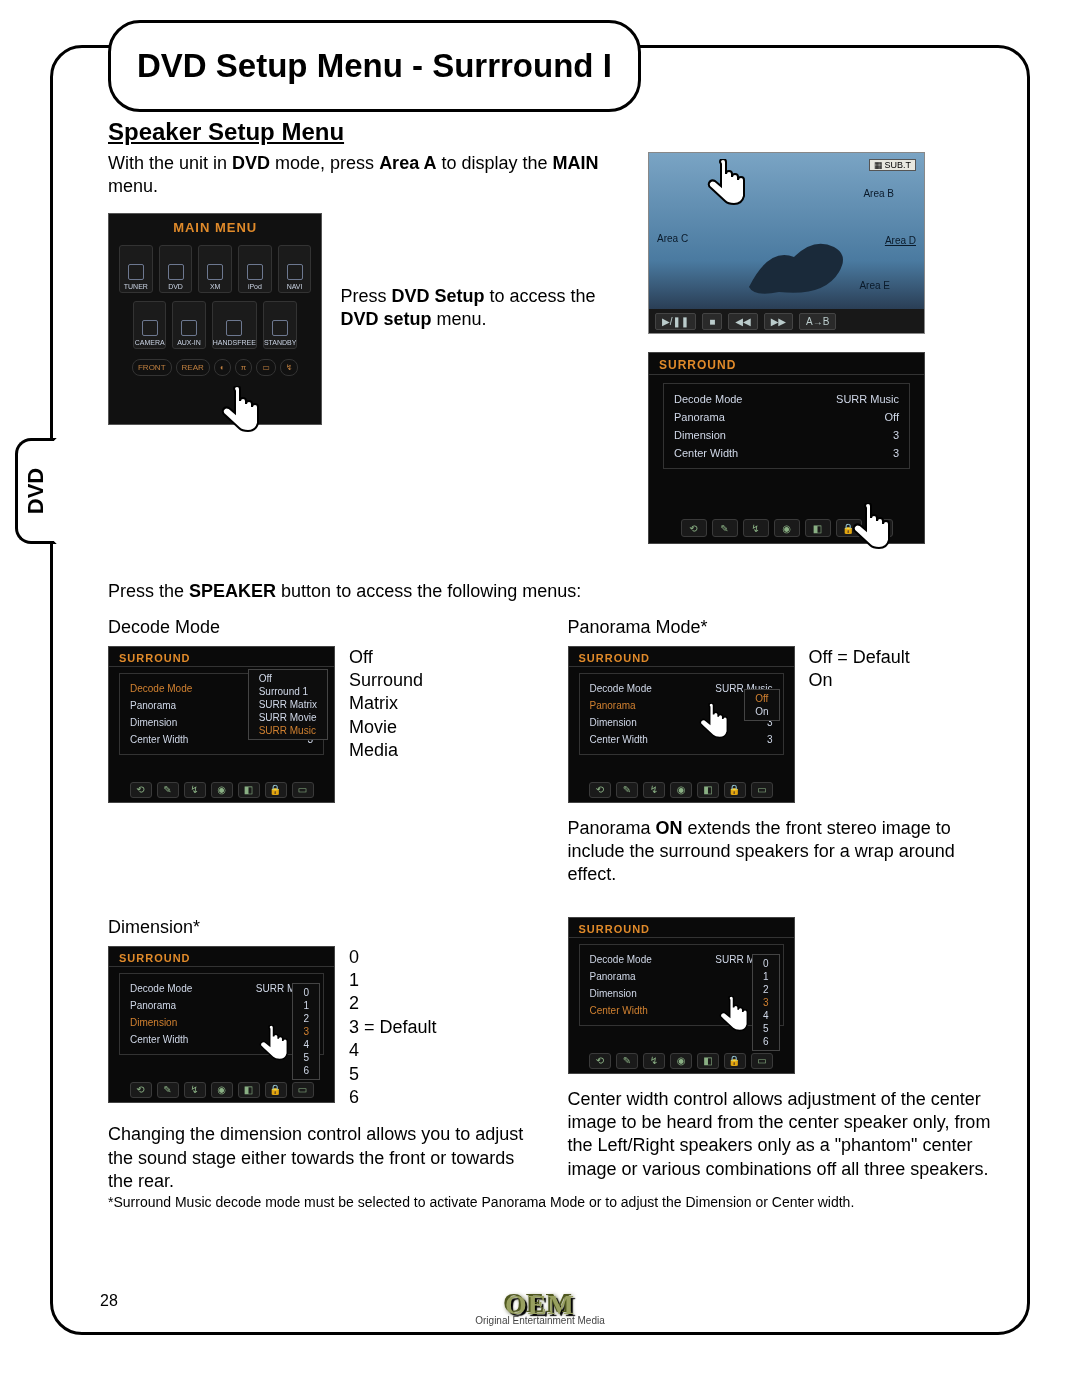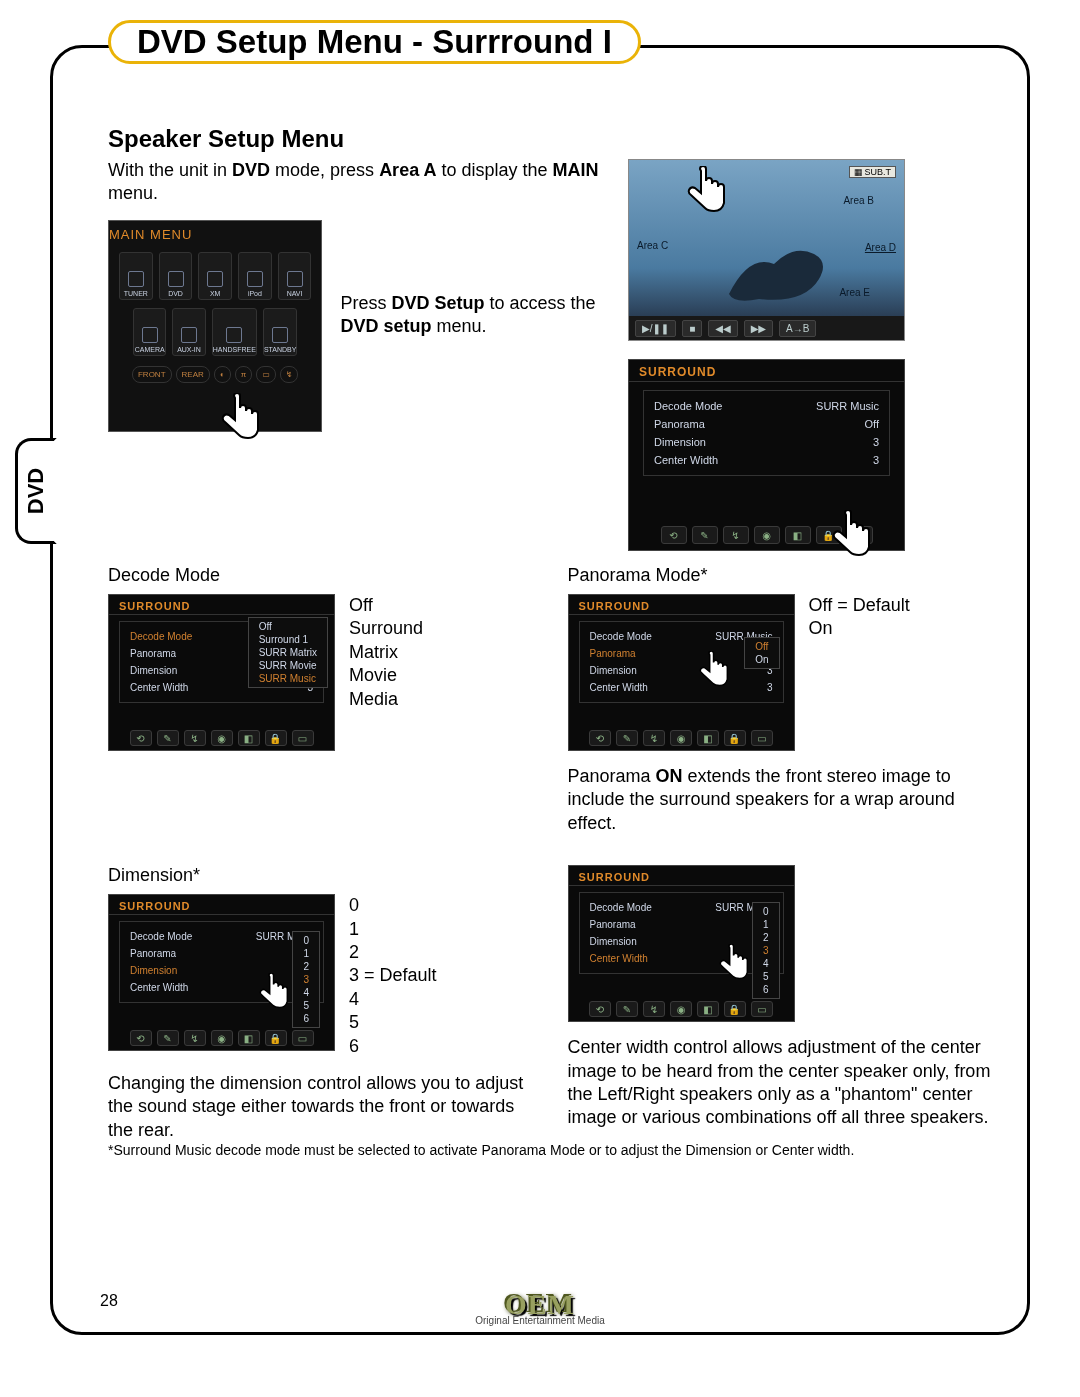--- a/index.html
+++ b/index.html
@@ -18,23 +18,23 @@
     border-radius: 32px;
     padding: 70px 30px 30px 55px;
     box-sizing: border-box;
     min-height: 1290px;
   }
   .title-tab {
     position: absolute;
     top: -28px;
     left: 55px;
     background: #fff;
-    border: 3px solid #eab308;
+    border: 3px solid #000000;
     border-radius: 32px;
-    padding: 0 26px;
+    padding: 24px 26px;
     font-size: 33px;
     font-weight: bold;
   }
   .side-tab {
     position: absolute;
     left: -38px;
     top: 390px;
     width: 36px;
     height: 100px;
     background: #fff;
@@ -45,43 +45,46 @@
     align-items: center;
     justify-content: center;
   }
   .side-tab span {
     transform: rotate(-90deg);
     font-weight: bold;
     font-size: 22px;
     white-space: nowrap;
   }
   h2.subhead {
-    margin: 7px 0 6px 0;
+    margin: 0 0 6px 0;
     font-size: 24px;
     font-weight: bold;
+    text-decoration: underline;
   }
   .intro-row {
     display: flex;
+    gap: 20px;
   }
   .intro-left { width: 520px; }
   .intro-right { flex: 1; }
   .para { font-size: 18px; line-height: 1.25; margin: 0 0 10px 0; }
   .para b { font-weight: bold; }
   .main-menu-shot {
     width: 300px;
     height: 210px;
     background: #111;
     border: 1px solid #555;
     position: relative;
     margin-top: 6px;
   }
   .mm-header {
     color: #e08a2a;
+    text-align: center;
     font-size: 13px;
-    font-weight: normal;
+    font-weight: bold;
     padding: 6px 0 2px 0;
     letter-spacing: 1px;
   }
   .mm-grid {
     display: grid;
     grid-template-columns: repeat(5, 1fr);
     gap: 8px 6px;
     padding: 8px 10px 4px 10px;
   }
   .mm-cell {
@@ -339,20 +342,23 @@
         </div>
         <div class="hand" style="right:30px;bottom:-20px;">
           <svg viewBox="0 0 50 60">
               <path d="M22 5 l0 22 l-6 -5 q-4 -2 -6 2 q-1 3 2 5 l14 13 q3 3 9 3 q8 0 10 -8 l0 -16 q0 -3 -3 -3 q-3 0 -3 3 l0 -3 q0 -3 -3 -3 q-3 0 -3 3 l0 -3 q0 -3 -3 -3 q-3 0 -3 3 l0 -12 q0 -3 -3 -3 q-3 0 -3 3 z" fill="#fff" stroke="#000" stroke-width="2"></path>
             </svg>
         </div>
       </div>
     </div>
   </div>
 
+  <p class="para middle-row">
+    <span>Press the </span><b>SPEAKER</b><span> button to access the following menus:</span>
+  </p>
 
   <div class="four-grid">
 
     <div class="block">
       <div class="blk-title">Decode Mode</div>
       <div class="blk-row">
         <div class="mini-panel">
           <div class="s-header">SURROUND</div>
           <div class="s-body">
             <div class="s-row sel">

